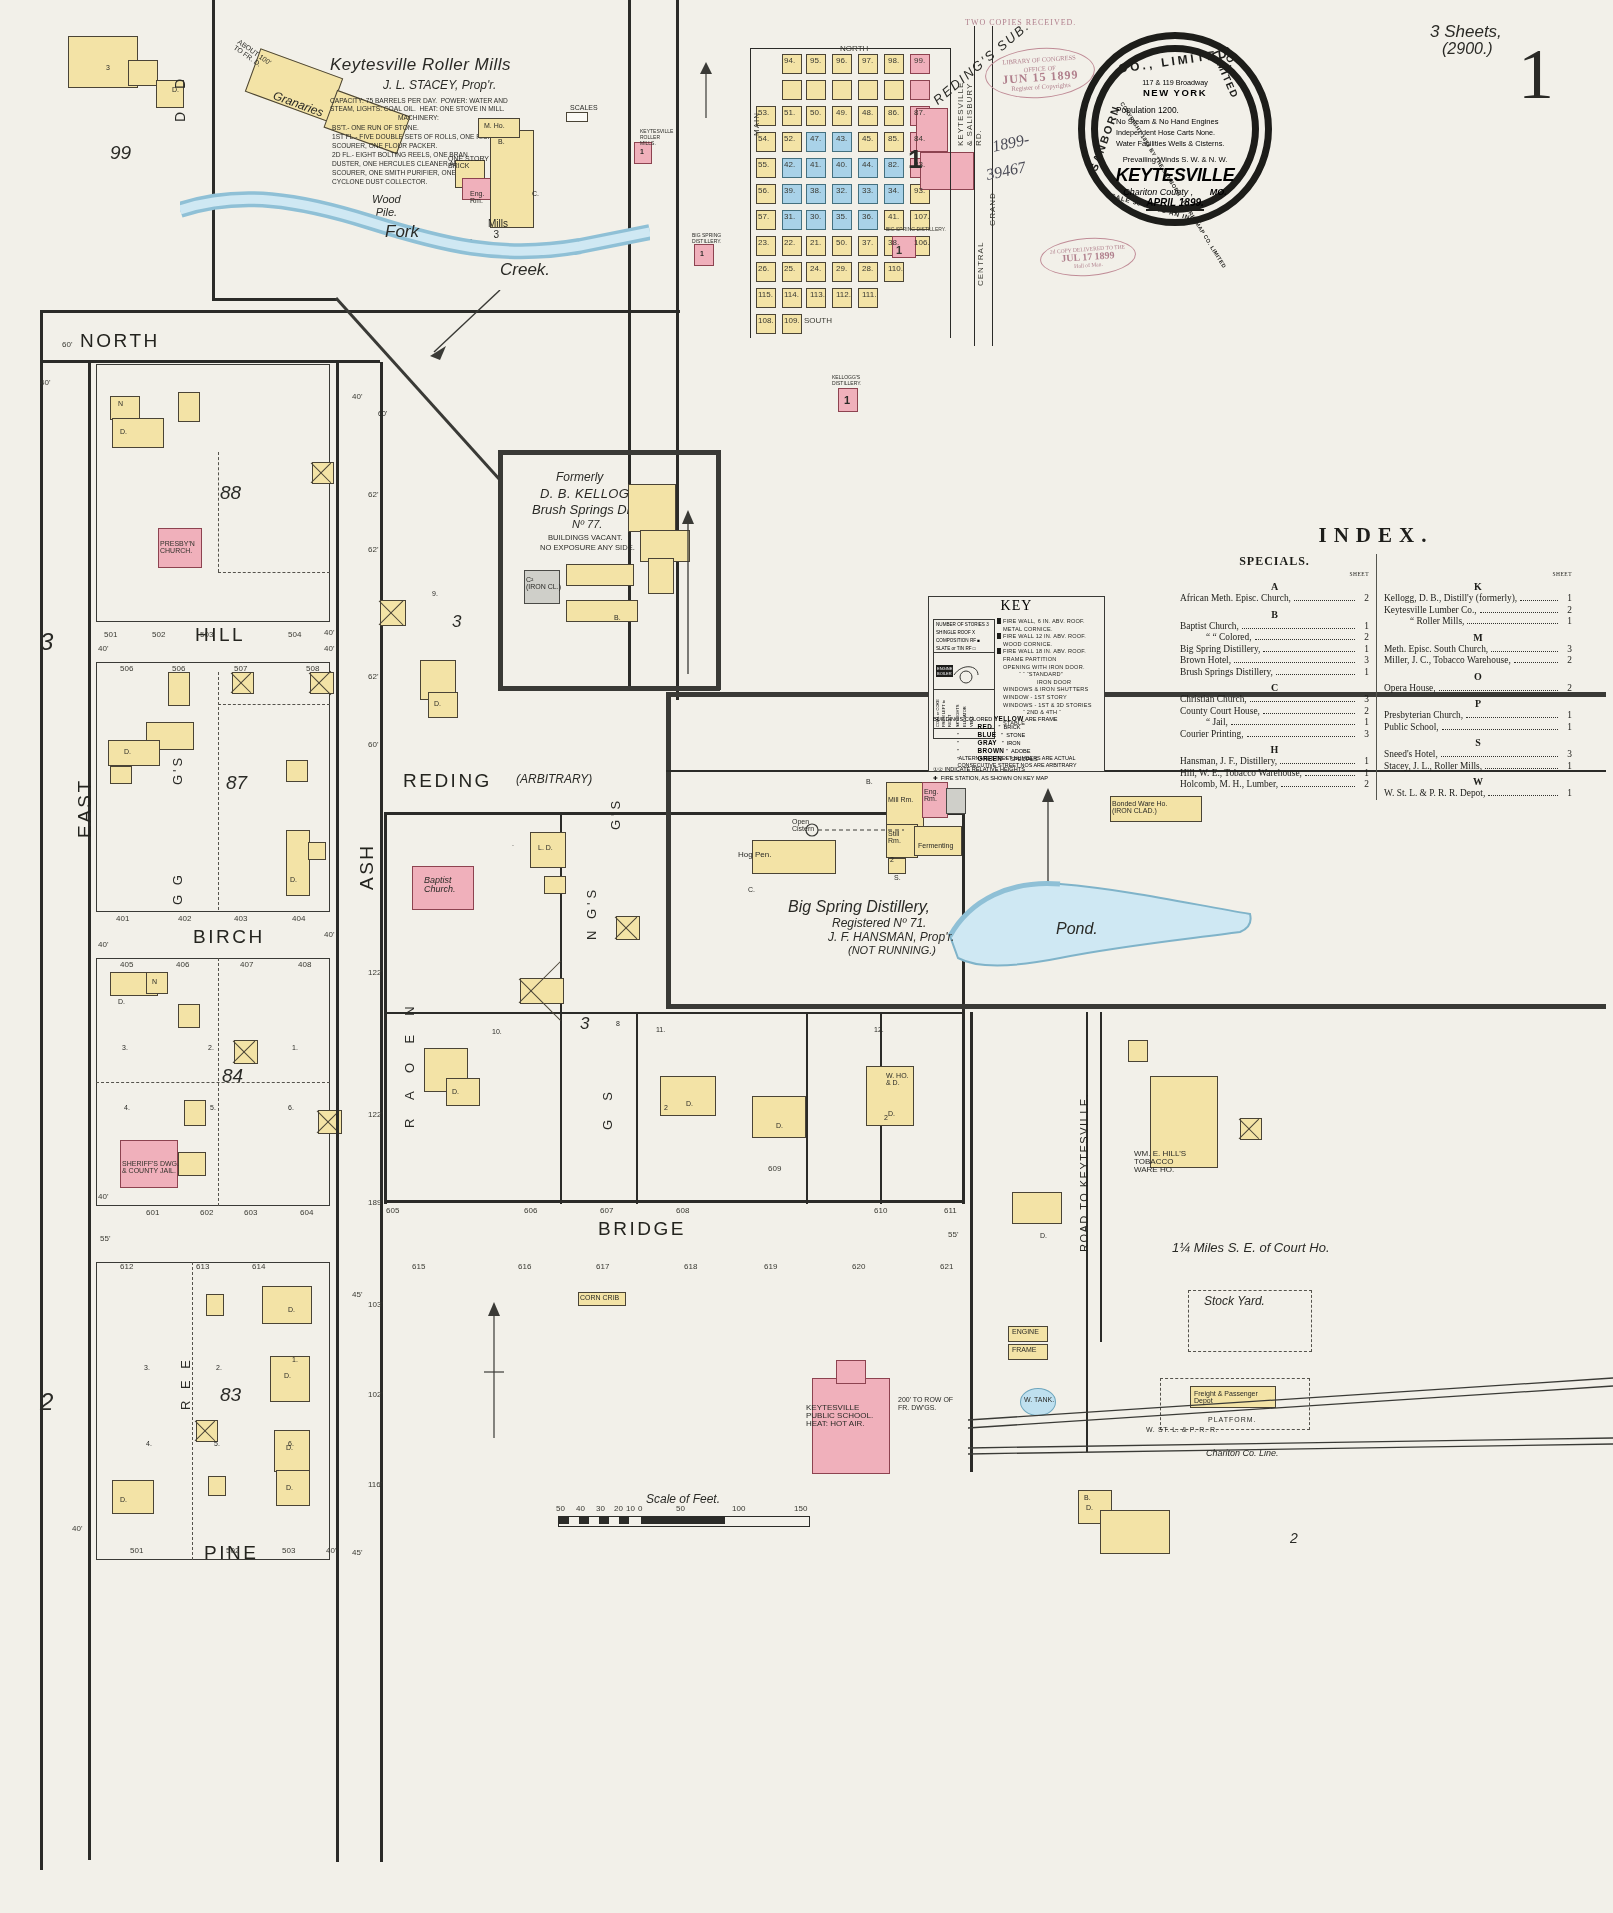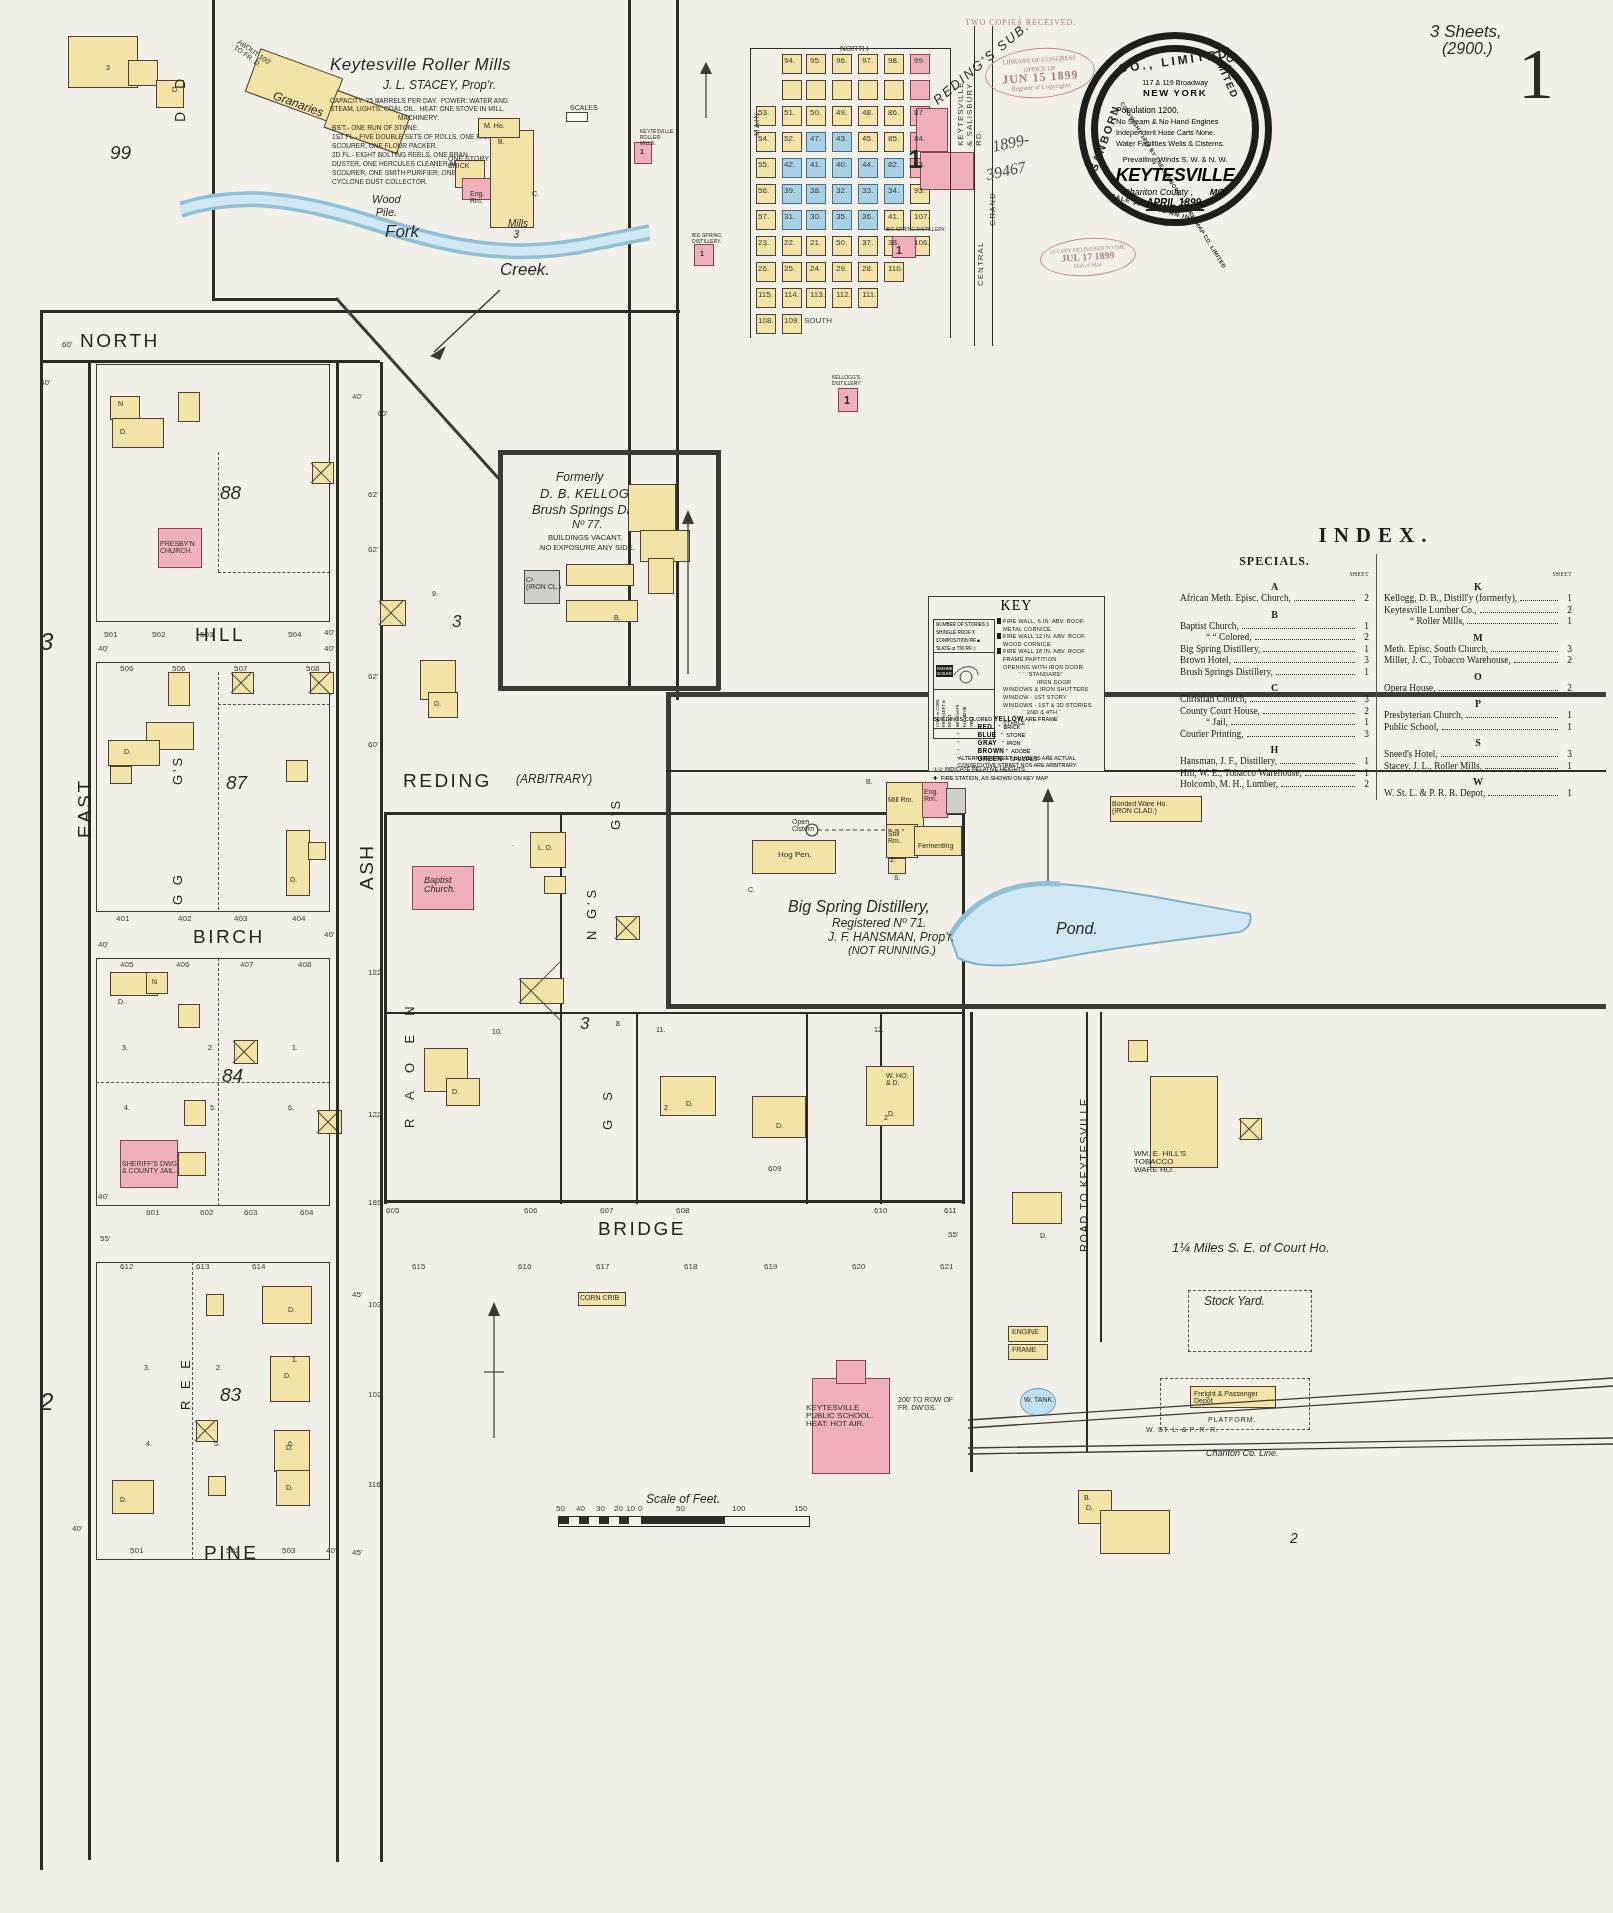--- a/index.html
+++ b/index.html
@@ -127,21 +127,21 @@
 Pile.</div>
 
   <div class="bldg" style="left:455px;top:160px;width:30px;height:28px;"></div>
   <div class="bldg pink" style="left:462px;top:178px;width:36px;height:22px;"></div>
   <div class="bldg" style="left:490px;top:130px;width:44px;height:98px;"></div>
   <div class="bldg" style="left:478px;top:118px;width:42px;height:20px;"></div>
   <div class="lbl tiny" style="left:484px;top:122px;">M. Ho.</div>
   <div class="lbl tiny" style="left:498px;top:138px;">B.</div>
   <div class="lbl tiny" style="left:470px;top:190px;line-height:7px;">Eng.
 Rm.</div>
-  <div class="lbl" style="left:508px;top:218px;font-size:10px;font-style:italic;line-height:11px;">Mills
+  <div class="lbl" style="left:488px;top:218px;font-size:10px;line-height:11px;">Mills
   3</div>
   <div class="lbl tiny" style="left:468px;top:238px;">D.</div>
   <div class="lbl tiny" style="left:532px;top:190px;">C.</div>
   <div class="lbl tiny" style="left:448px;top:155px;line-height:7px;">ONE STORY
 BRICK</div>
   <div class="lbl tiny" style="left:570px;top:104px;">SCALES</div>
   <div class="bldg white" style="left:566px;top:112px;width:22px;height:10px;"></div>
 
   <svg class="abs" style="left:180px;top:150px;" width="470" height="160">
     <path d="M0,60 C60,40 120,50 190,72 C260,94 320,110 400,96 C440,88 460,84 470,82" stroke="#8fc0d6" stroke-width="16" fill="none"></path>
@@ -400,21 +400,21 @@
 Rm.</div>
   <div class="bldg gray" style="left:946px;top:788px;width:20px;height:26px;"></div>
   <div class="bldg" style="left:886px;top:824px;width:32px;height:34px;"></div>
   <div class="lbl tiny" style="left:888px;top:830px;line-height:7px;">Still
 Rm.</div>
   <div class="bldg" style="left:914px;top:826px;width:48px;height:30px;"></div>
   <div class="lbl tiny" style="left:918px;top:842px;">Fermenting</div>
   <div class="bldg" style="left:888px;top:858px;width:18px;height:16px;"></div>
   <div class="lbl tiny" style="left:890px;top:856px;">2</div>
   <div class="bldg" style="left:752px;top:840px;width:84px;height:34px;"></div>
-  <div class="lbl tiny" style="left:778px;top:850px;font-size:8px;">Hog Pen.</div>
+  <div class="lbl tiny" style="left:738px;top:850px;font-size:8px;">Hog Pen.</div>
   <div class="lbl tiny" style="left:792px;top:818px;line-height:7px;">Open
 Cistern</div>
   <svg class="abs" style="left:800px;top:818px;" width="110" height="24">
     <circle cx="12" cy="12" r="6" fill="none" stroke="#3a3a36" stroke-width="1.2"></circle>
     <line x1="18" y1="12" x2="104" y2="12" stroke="#3a3a36" stroke-width="1" stroke-dasharray="4,3"></line>
   </svg>
   <div class="lbl tiny" style="left:748px;top:886px;">C.</div>
   <div class="lbl tiny" style="left:866px;top:778px;">B.</div>
   <div class="lbl tiny" style="left:894px;top:874px;">S.</div>
 

